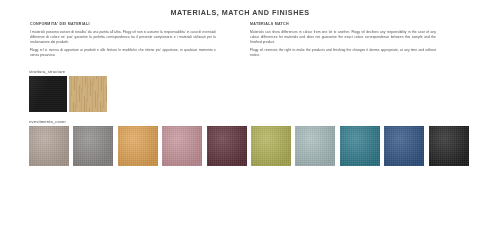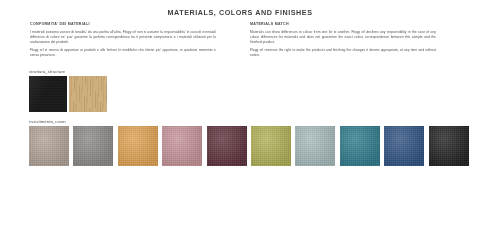--- a/index.html
+++ b/index.html
@@ -147,21 +147,21 @@
       linear-gradient(118deg, rgba(255,255,255,0.06), rgba(255,255,255,0) 42%),
       repeating-linear-gradient(0deg, rgba(255,255,255,0.022) 0 1px, rgba(0,0,0,0.05) 1px 2px);
     pointer-events: none;
   }
 </style>
 </head>
 <body>
 
 <div class="page">
 
-  <h1 class="doc-title">MATERIALS, COLORS AND FINISHES</h1>
+  <h1 class="doc-title">MATERIALS, MATCH AND FINISHES</h1>
 
   <div class="text-columns">
 
     <div class="text-col left">
       <div class="col-heading">CONFORMITA' DEI MATERIALI</div>
       <p class="col-para">I materiali possono variare di tonalita' da una partita all'altra. Flogg srl non si assume la responsabilita' in caso di eventuali differenze di colore ne' puo' garantire la perfetta corrispondenza tra il presente campionario e i materiali utilizzati per la realizzazione dei prodotti.</p>
       <p class="col-para">Flogg srl si riserva di apportare ai prodotti e alle finiture le modifiche che ritiene piu' opportune, in qualsiasi momento e senza preavviso.</p>
     </div>
 
     <div class="text-col right">

